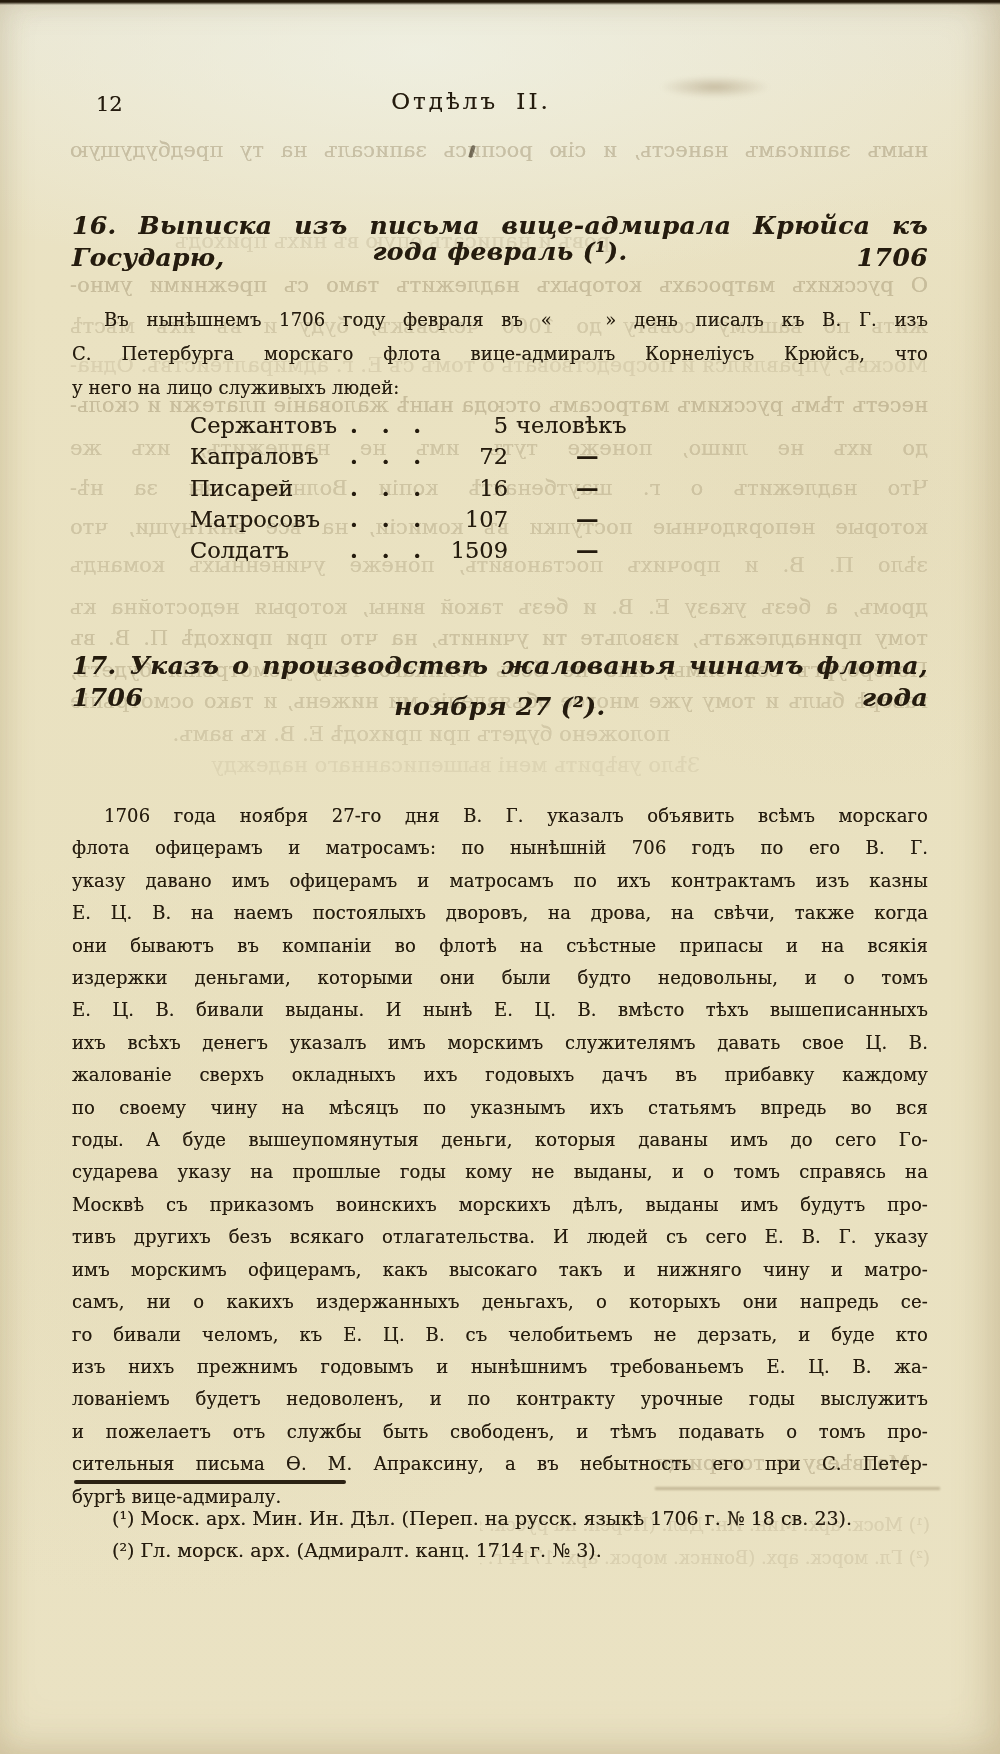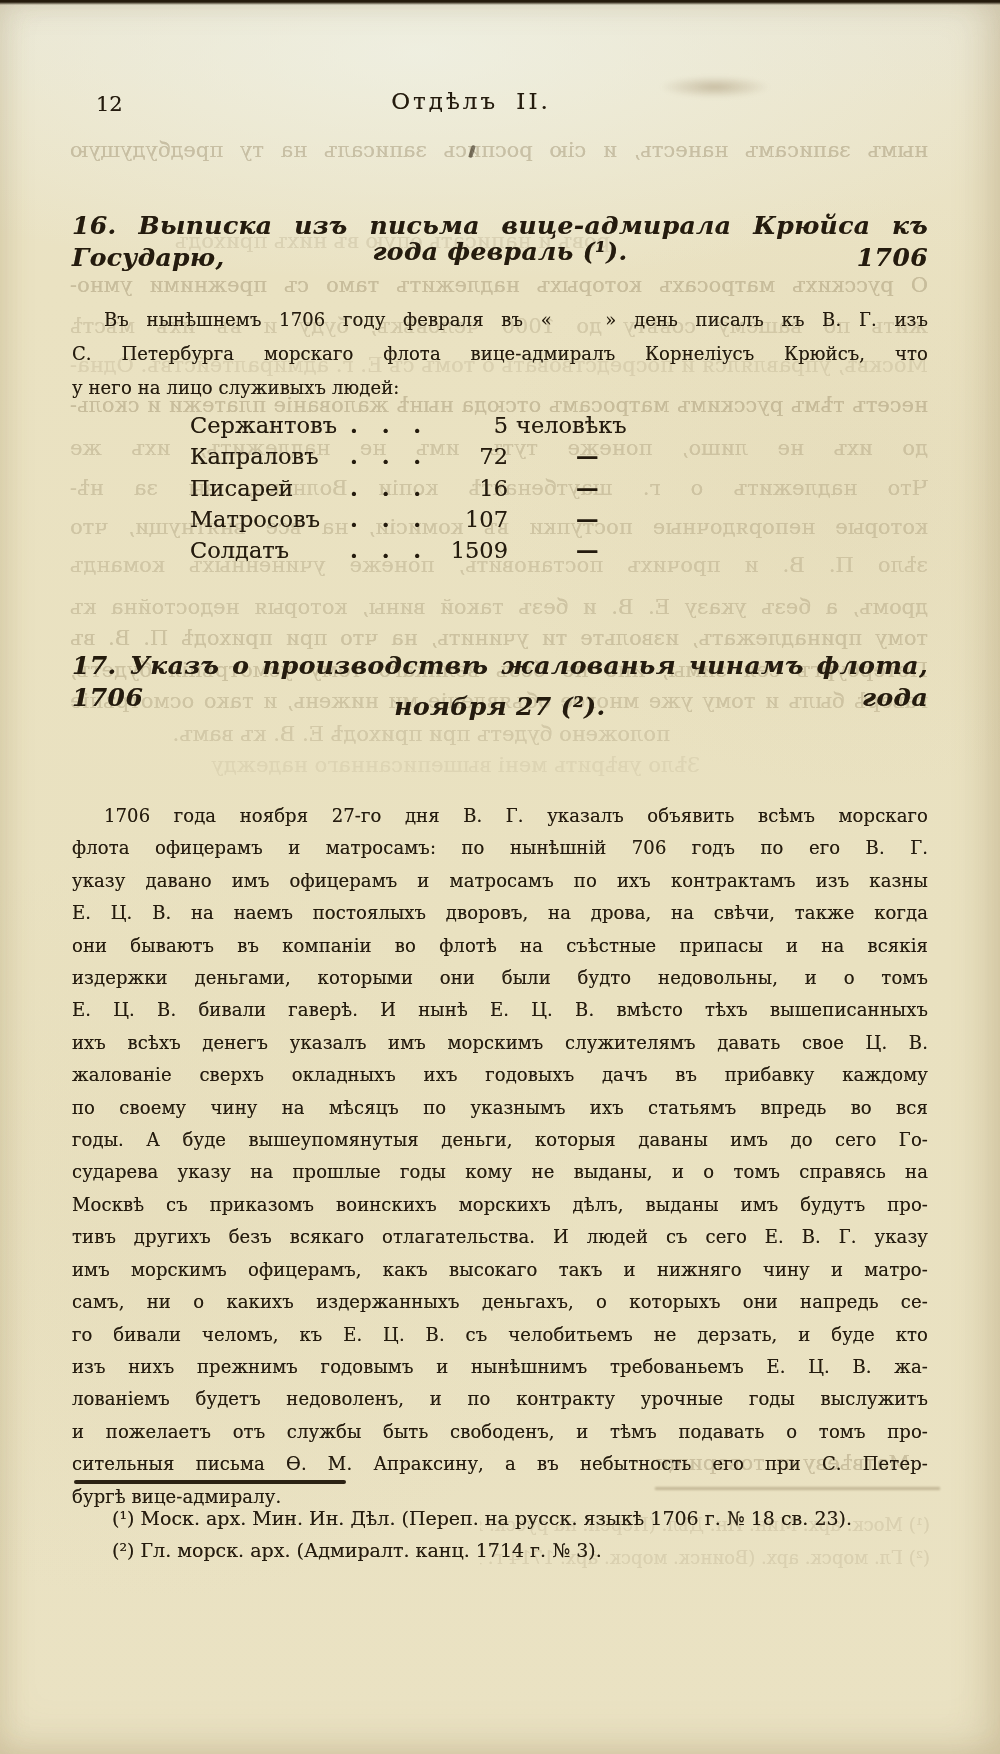--- a/index.html
+++ b/index.html
@@ -136,21 +136,21 @@
   <div class="abs heading jline h17l1">17. Указъ о производствѣ жалованья чинамъ флота, 1706 года</div>
   <div class="abs heading cline h17l2">ноября 27 (²).</div>
 
   <div class="abs para" id="p2">
       <div class="bline indent jline">1706 года ноября 27-го дня В. Г. указалъ объявить всѣмъ морскаго</div>
       <div class="bline jline">флота офицерамъ и матросамъ: по нынѣшній 706 годъ по его В. Г.</div>
       <div class="bline jline">указу давано имъ офицерамъ и матросамъ по ихъ контрактамъ изъ казны</div>
       <div class="bline jline">Е. Ц. В. на наемъ постоялыхъ дворовъ, на дрова, на свѣчи, также когда</div>
       <div class="bline jline">они бываютъ въ компаніи во флотѣ на съѣстные припасы и на всякія</div>
       <div class="bline jline">издержки деньгами, которыми они были будто недовольны, и о томъ</div>
-      <div class="bline jline">Е. Ц. В. бивали гаверѣ. И нынѣ Е. Ц. В. вмѣсто тѣхъ вышеписанныхъ</div>
+      <div class="bline jline">Е. Ц. В. бивали выданы. И нынѣ Е. Ц. В. вмѣсто тѣхъ вышеписанныхъ</div>
       <div class="bline jline">ихъ всѣхъ денегъ указалъ имъ морскимъ служителямъ давать свое Ц. В.</div>
       <div class="bline jline">жалованіе сверхъ окладныхъ ихъ годовыхъ дачъ въ прибавку каждому</div>
       <div class="bline jline">по своему чину на мѣсяцъ по указнымъ ихъ статьямъ впредь во вся</div>
       <div class="bline jline">годы. А буде вышеупомянутыя деньги, которыя даваны имъ до сего Го-</div>
       <div class="bline jline">сударева указу на прошлые годы кому не выданы, и о томъ справясь на</div>
       <div class="bline jline">Москвѣ съ приказомъ воинскихъ морскихъ дѣлъ, выданы имъ будутъ про-</div>
       <div class="bline jline">тивъ другихъ безъ всякаго отлагательства. И людей съ сего Е. В. Г. указу</div>
       <div class="bline jline">имъ морскимъ офицерамъ, какъ высокаго такъ и нижняго чину и матро-</div>
       <div class="bline jline">самъ, ни о какихъ издержанныхъ деньгахъ, о которыхъ они напредь се-</div>
       <div class="bline jline">го бивали челомъ, къ Е. Ц. В. съ челобитьемъ не дерзать, и буде кто</div>

